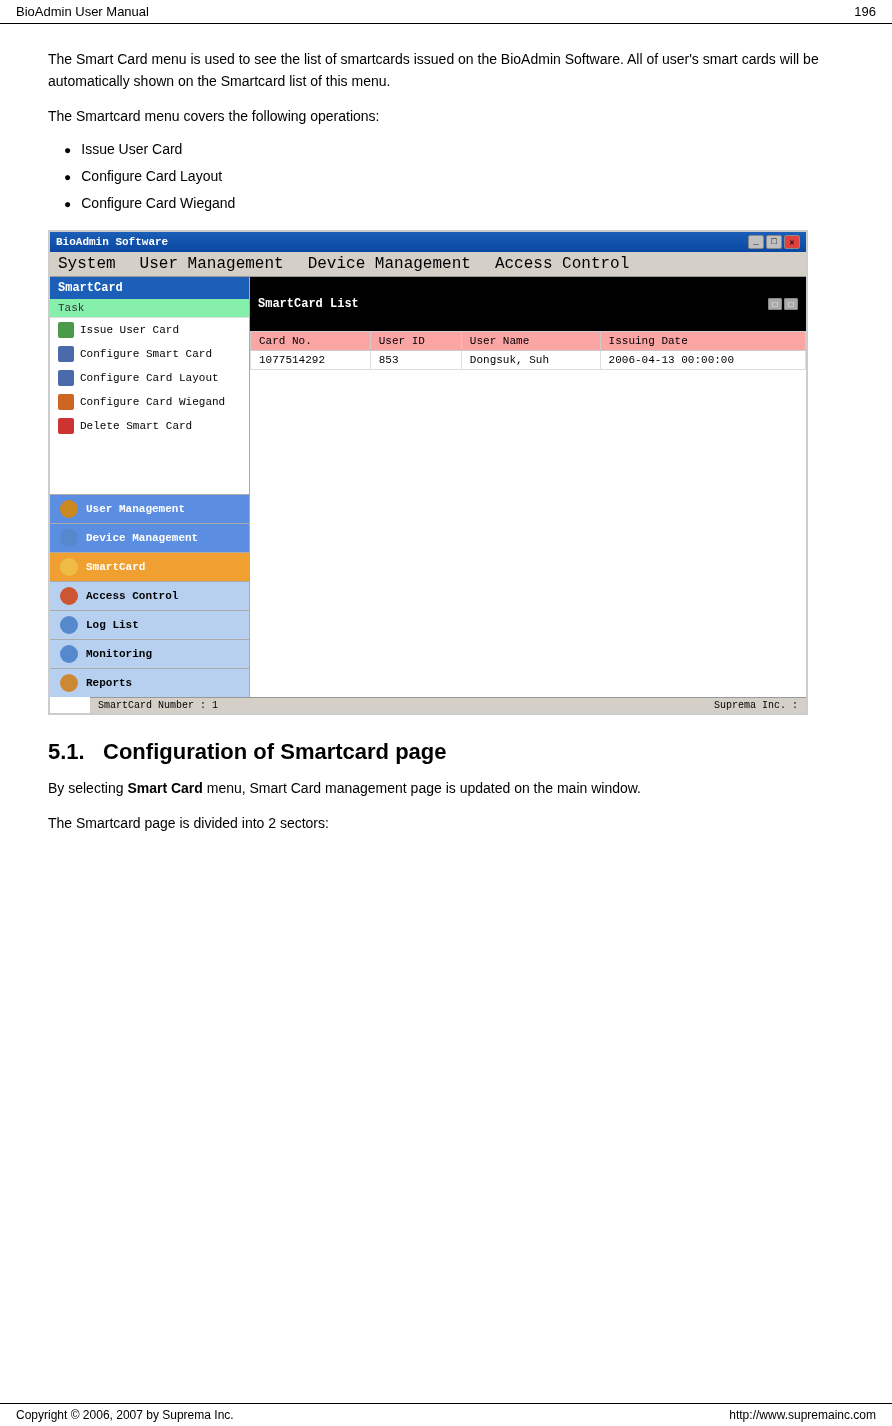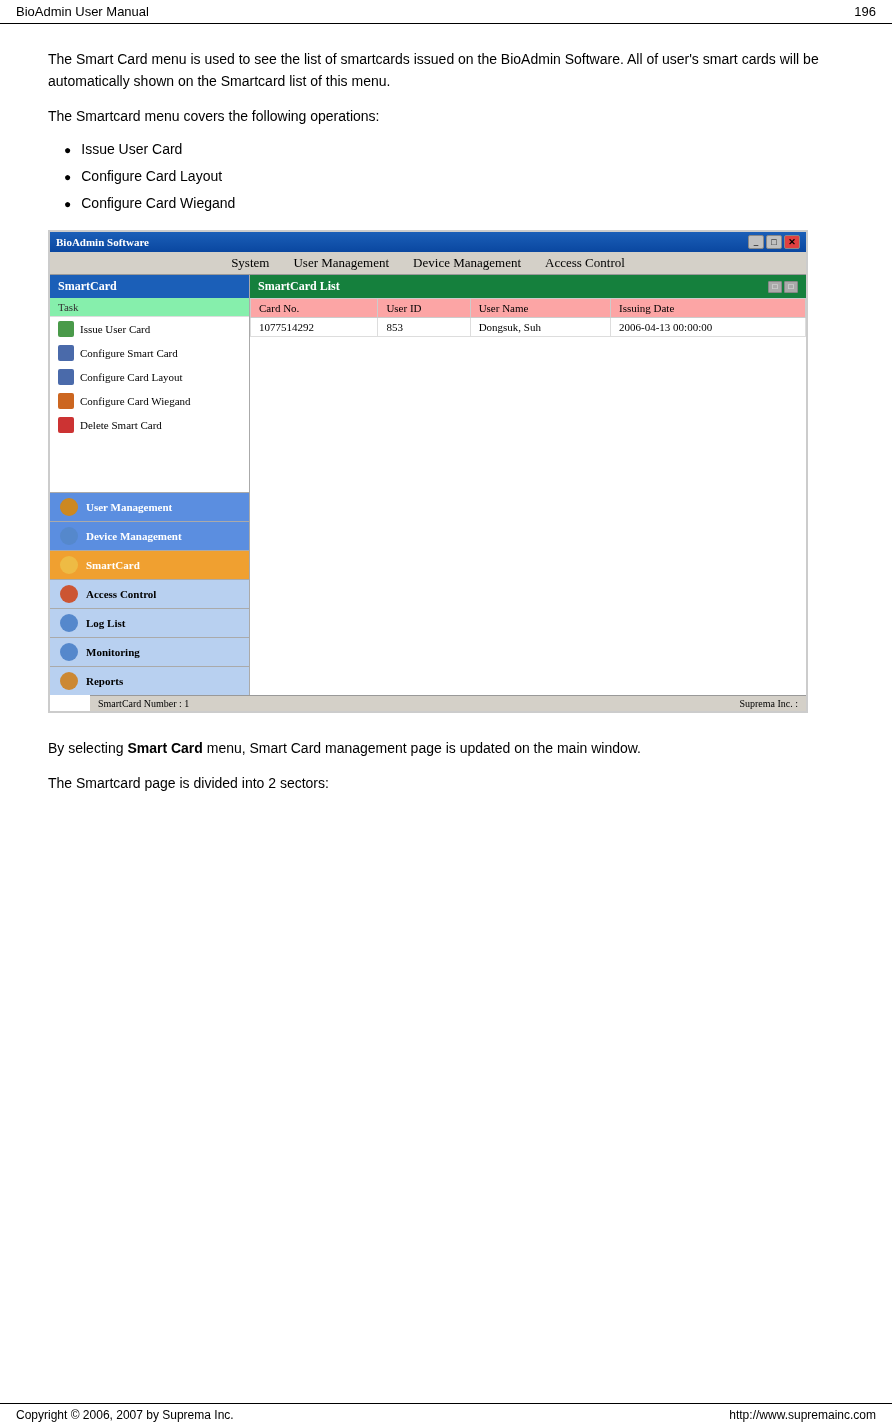--- a/index.html
+++ b/index.html
@@ -57,21 +57,21 @@
       margin-top: 2px;
       flex-shrink: 0;
     }
 
     
     .screenshot {
       border: 2px solid #ccc;
       width: 100%;
       max-width: 760px;
       margin: 16px 0 24px 0;
-      font-family: Liberation Serif, serif;
+      font-family: Liberation Mono, monospace;
       font-size: 11px;
     }
 
     
     .win-titlebar {
       background: linear-gradient(to bottom, #1b5fb8, #0a47a0);
       color: #fff;
       padding: 3px 6px;
       display: flex;
       align-items: center;
@@ -97,23 +97,22 @@
       cursor: pointer;
     }
     .win-btn.close { background: #e04040; }
 
     
     .win-menubar {
       background: #d4d0c8;
       padding: 2px 4px;
       display: flex;
       gap: 16px;
-      font-size: 13px;
+      font-size: 16px;
       border-bottom: 1px solid #999;
-      justify-content: center;
     }
     .win-menubar span {
       cursor: pointer;
       padding: 1px 4px;
     }
 
     
     .win-body {
       display: flex;
       height: 420px;
@@ -192,24 +191,24 @@
     .nav-icon.reports { background: #cc8833; }
 
     
     .win-panel {
       flex: 1;
       display: flex;
       flex-direction: column;
       background: #fff;
     }
     .panel-header {
-      background: #15803d;
+      background: #000000;
       color: #fff;
       font-weight: bold;
-      padding: 4px 8px;
+      padding: 20px 8px;
       font-size: 12px;
       display: flex;
       justify-content: space-between;
       align-items: center;
     }
     .panel-header-btns {
       display: flex;
       gap: 2px;
     }
     .panel-btn {
@@ -407,20 +406,24 @@
         </table>
       </div>
     </div>
 
     <div class="win-statusbar">
       <span>SmartCard Number : 1</span>
       <span>Suprema Inc.  :</span>
     </div>
   </div>
 
+  <h2 class="subsection-title">
+    <span>5.1.</span>&nbsp;&nbsp;
+    <span>Configuration of Smartcard page</span>
+  </h2>
 
   <p class="description">
     By selecting <strong>Smart Card</strong> menu, Smart Card management page is updated on the main window.
   </p>
   <p class="description">The Smartcard page is divided into 2 sectors:</p>
 
 </div>
 
 <div class="page-footer">
   <span>Copyright © 2006, 2007 by Suprema Inc.</span>

